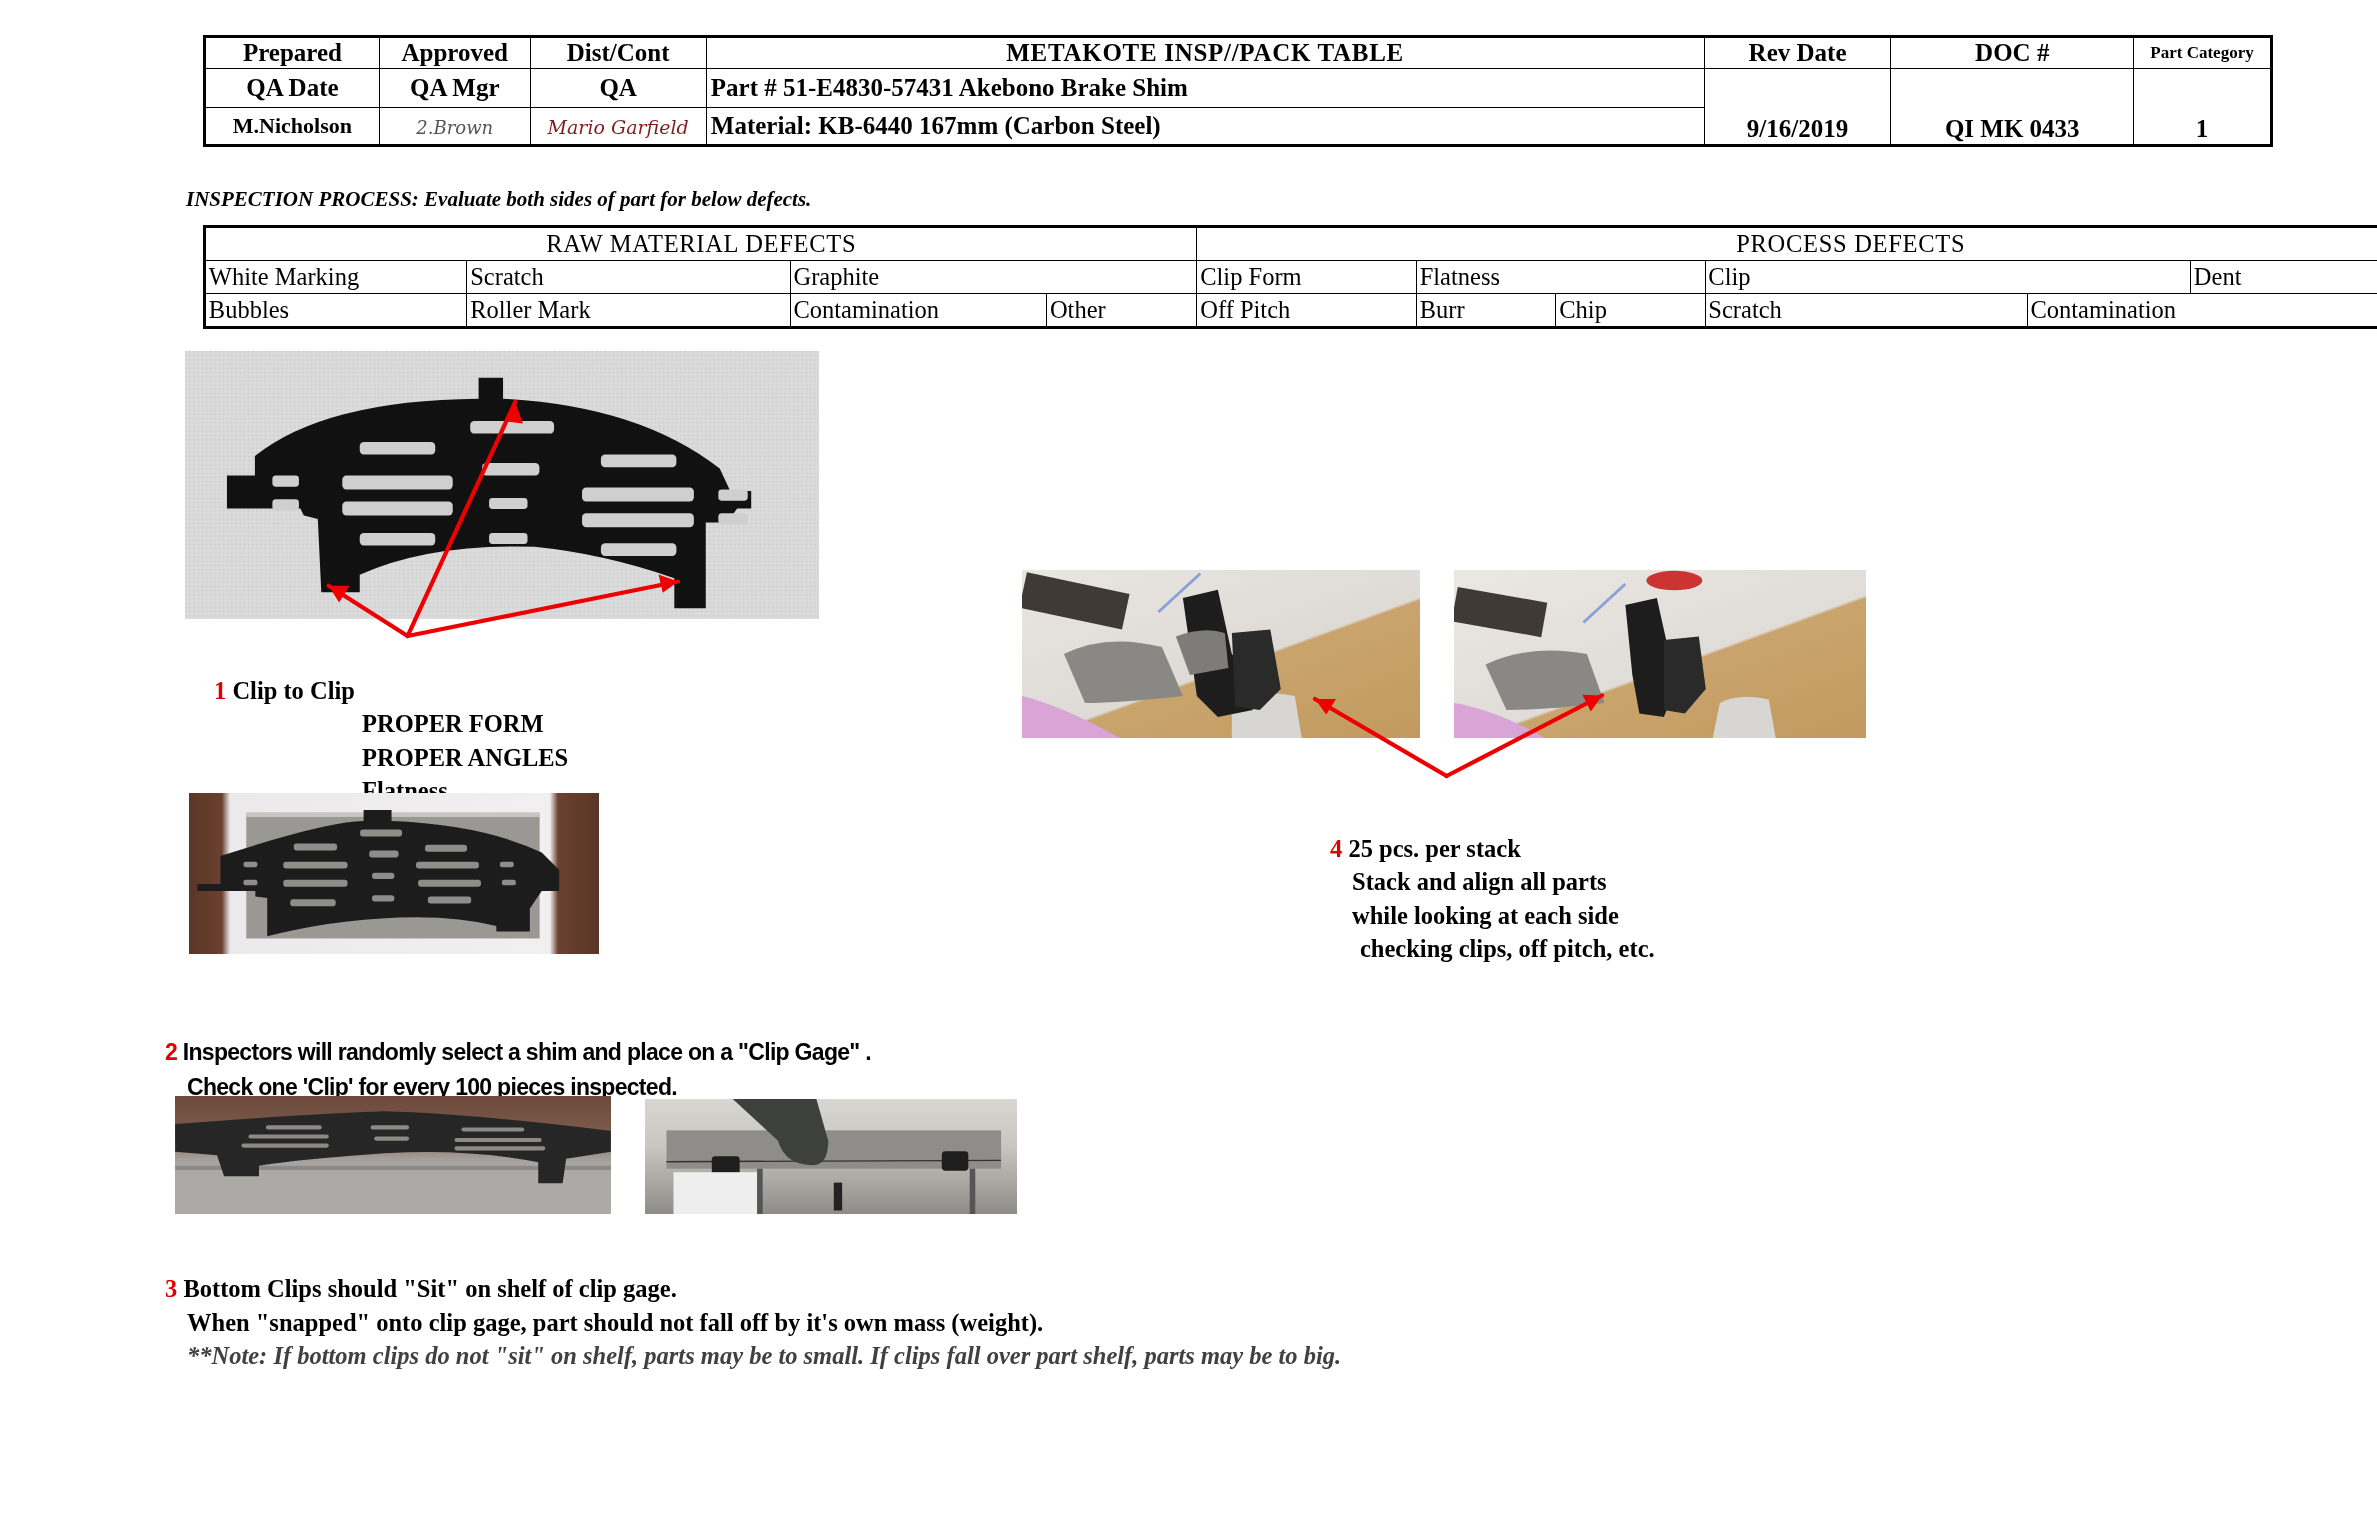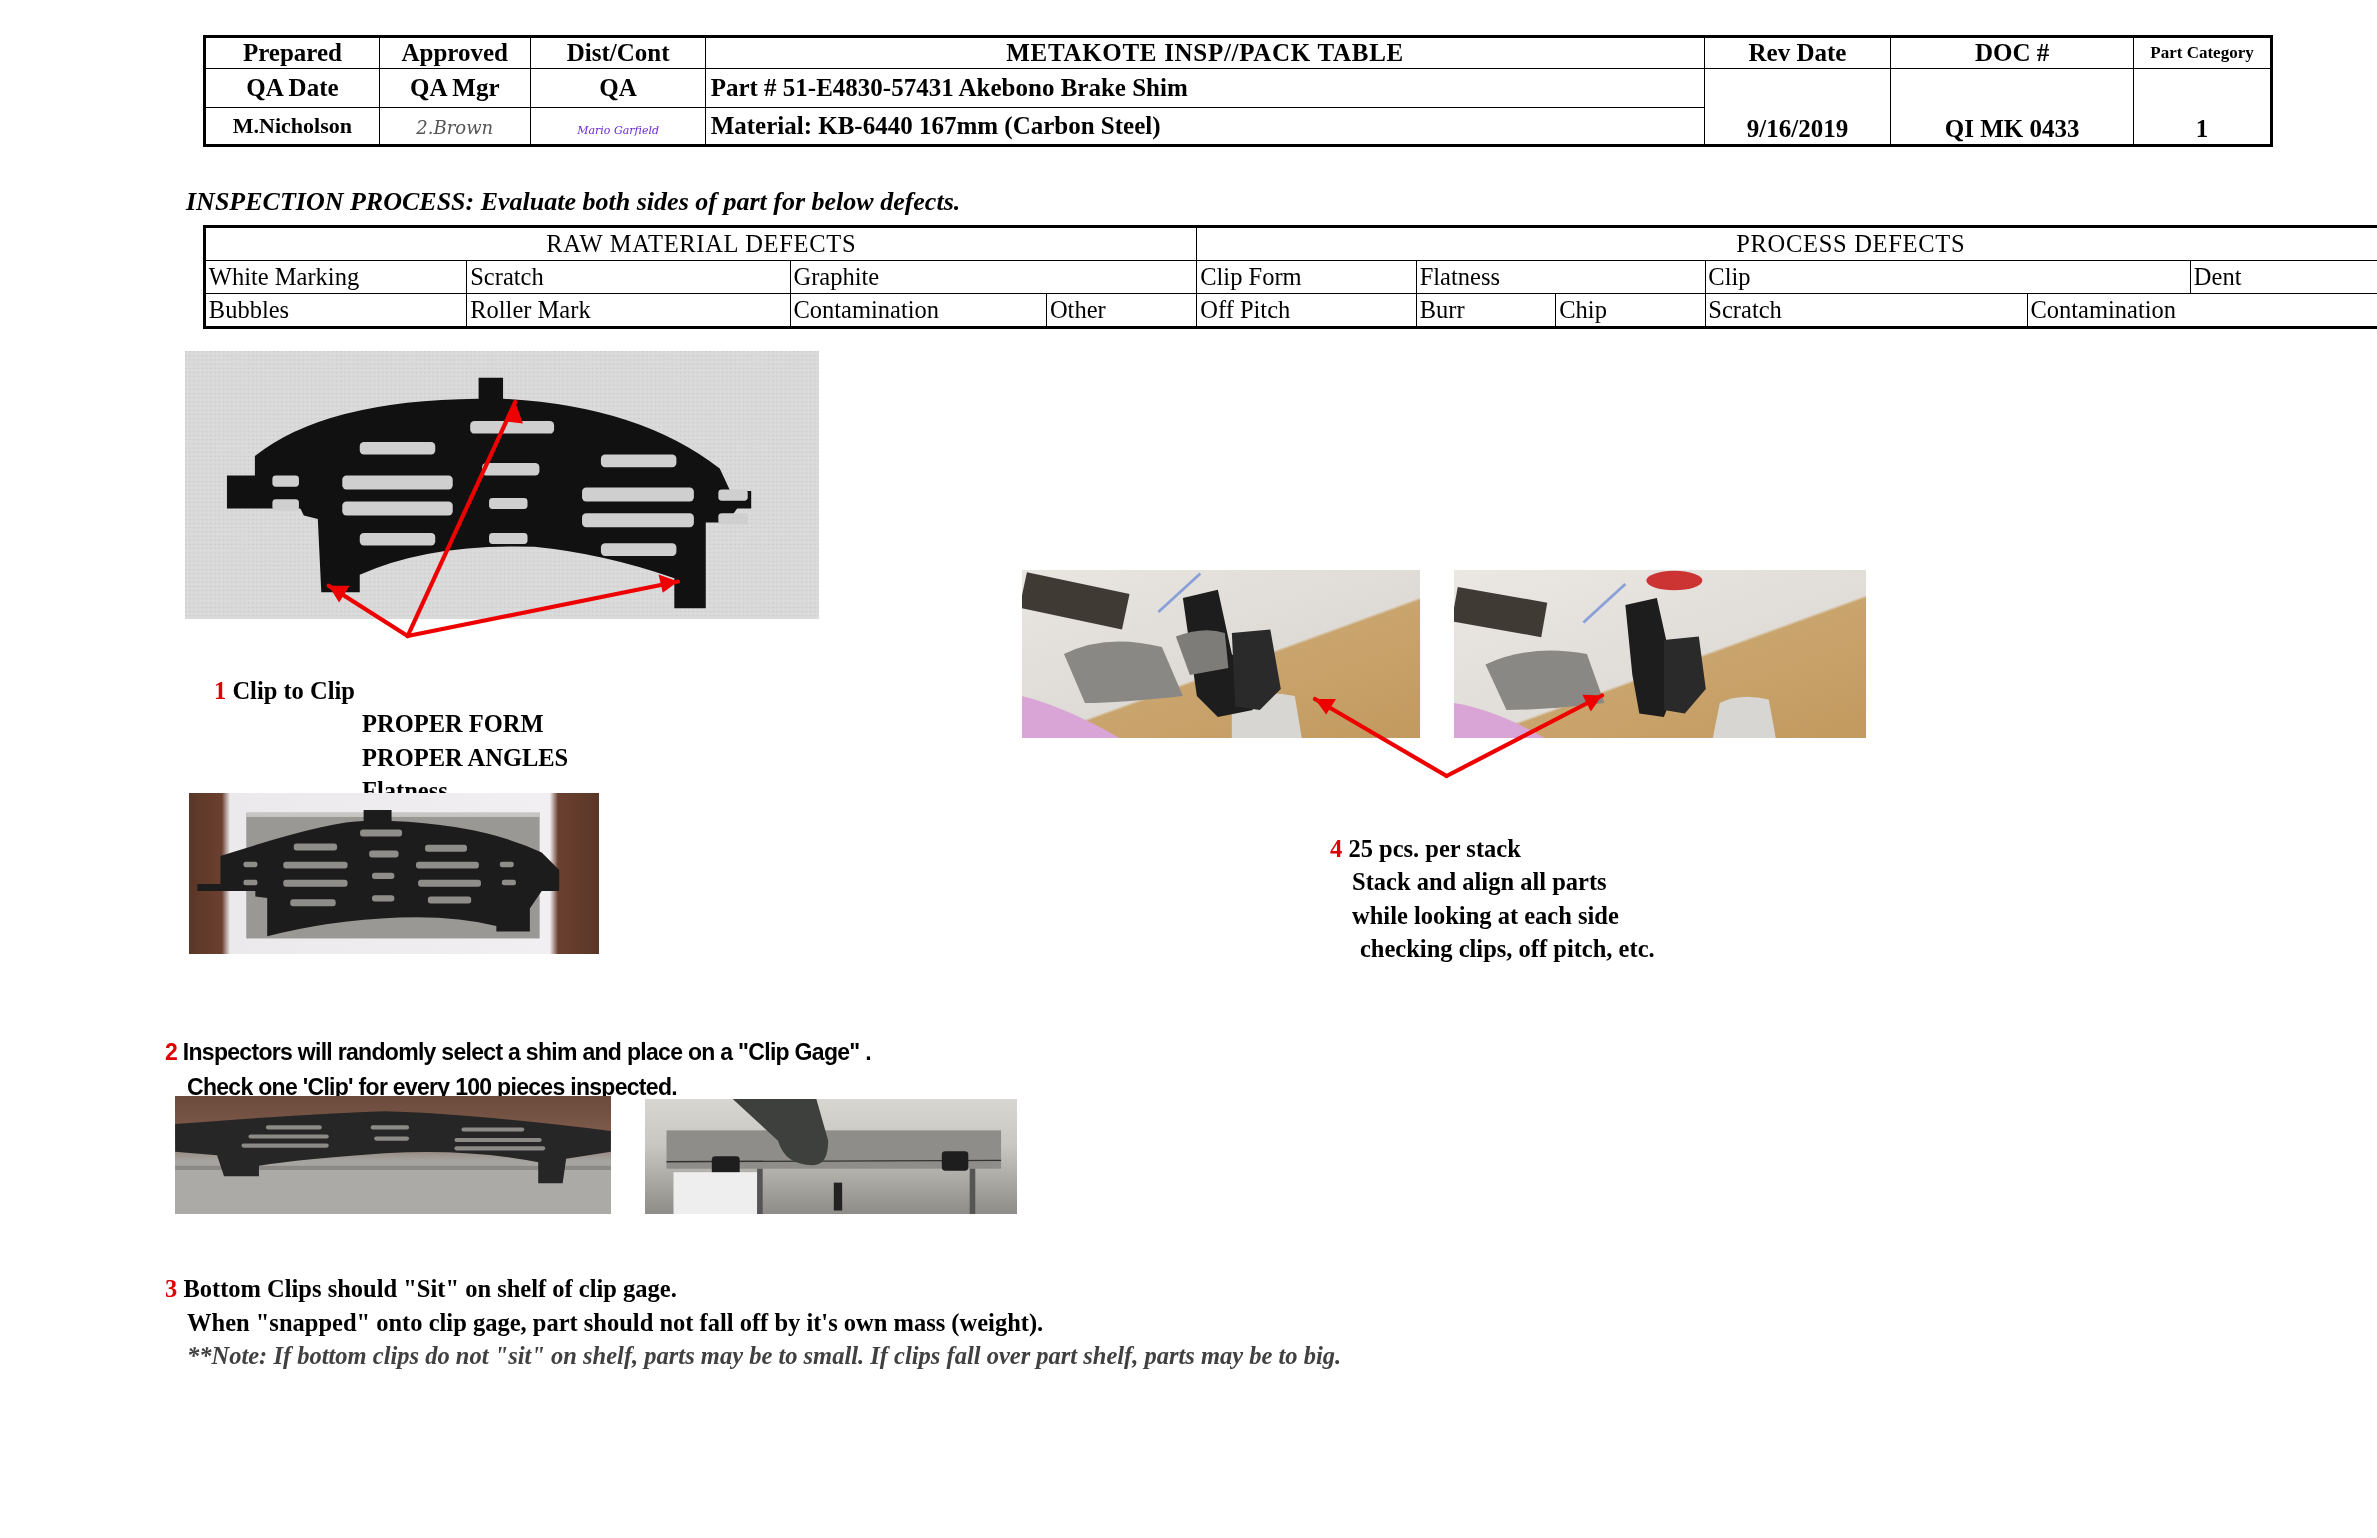--- a/index.html
+++ b/index.html
@@ -5,26 +5,26 @@
   html,body{margin:0;padding:0;background:#fff;}
   body{width:2377px;height:1538px;position:relative;overflow:hidden;font-family:"Liberation Serif","DejaVu Serif",serif;color:#000;}
   .abs{position:absolute;}
   table{border-collapse:collapse;margin-left:20px;}
   
   #hdr{position:absolute;left:183px;top:35px;width:2070px;border:3.5px solid #000;}
   #hdr td{border:1.4px solid #000;font-weight:bold;font-size:25px;text-align:center;padding:0 4.2px;white-space:nowrap;}
   #hdr td.left{text-align:left;}
   #hdr td.small{font-size:17px;}
   .sig{font-family:"DejaVu Serif",serif;font-style:italic;font-weight:normal;color:#555;font-size:18px;}
-  .sig2{color:#6d28d9;font-size:11px;}
+  .sig2{color:#7f1d1d;font-size:19px;}
   
   #defects{position:absolute;left:183px;top:225px;width:2304px;border:3.5px solid #000;}
   #defects td{border:1.4px solid #000;font-size:24.5px;padding:0 2.8px;height:32px;white-space:nowrap;font-weight:normal;}
   #defects td.sec{text-align:center;letter-spacing:0.7px;}
-  .ins-title{left:186px;top:187px;font-size:26px;font-weight:bold;font-style:italic;}
+  .ins-title{left:186px;top:187px;font-size:21px;font-weight:bold;font-style:italic;}
   .photo{position:absolute;overflow:hidden;}
   .num{color:#e00000;}
   .txt{position:absolute;font-size:24.5px;font-weight:bold;line-height:34px;white-space:nowrap;margin-top:36px;}
   .sans{font-family:"Liberation Sans","DejaVu Sans",sans-serif;letter-spacing:-0.7px;}
   .note{color:#404040;font-style:italic;}
   svg{display:block;}
 </style>
 </head>
 <body>
 

